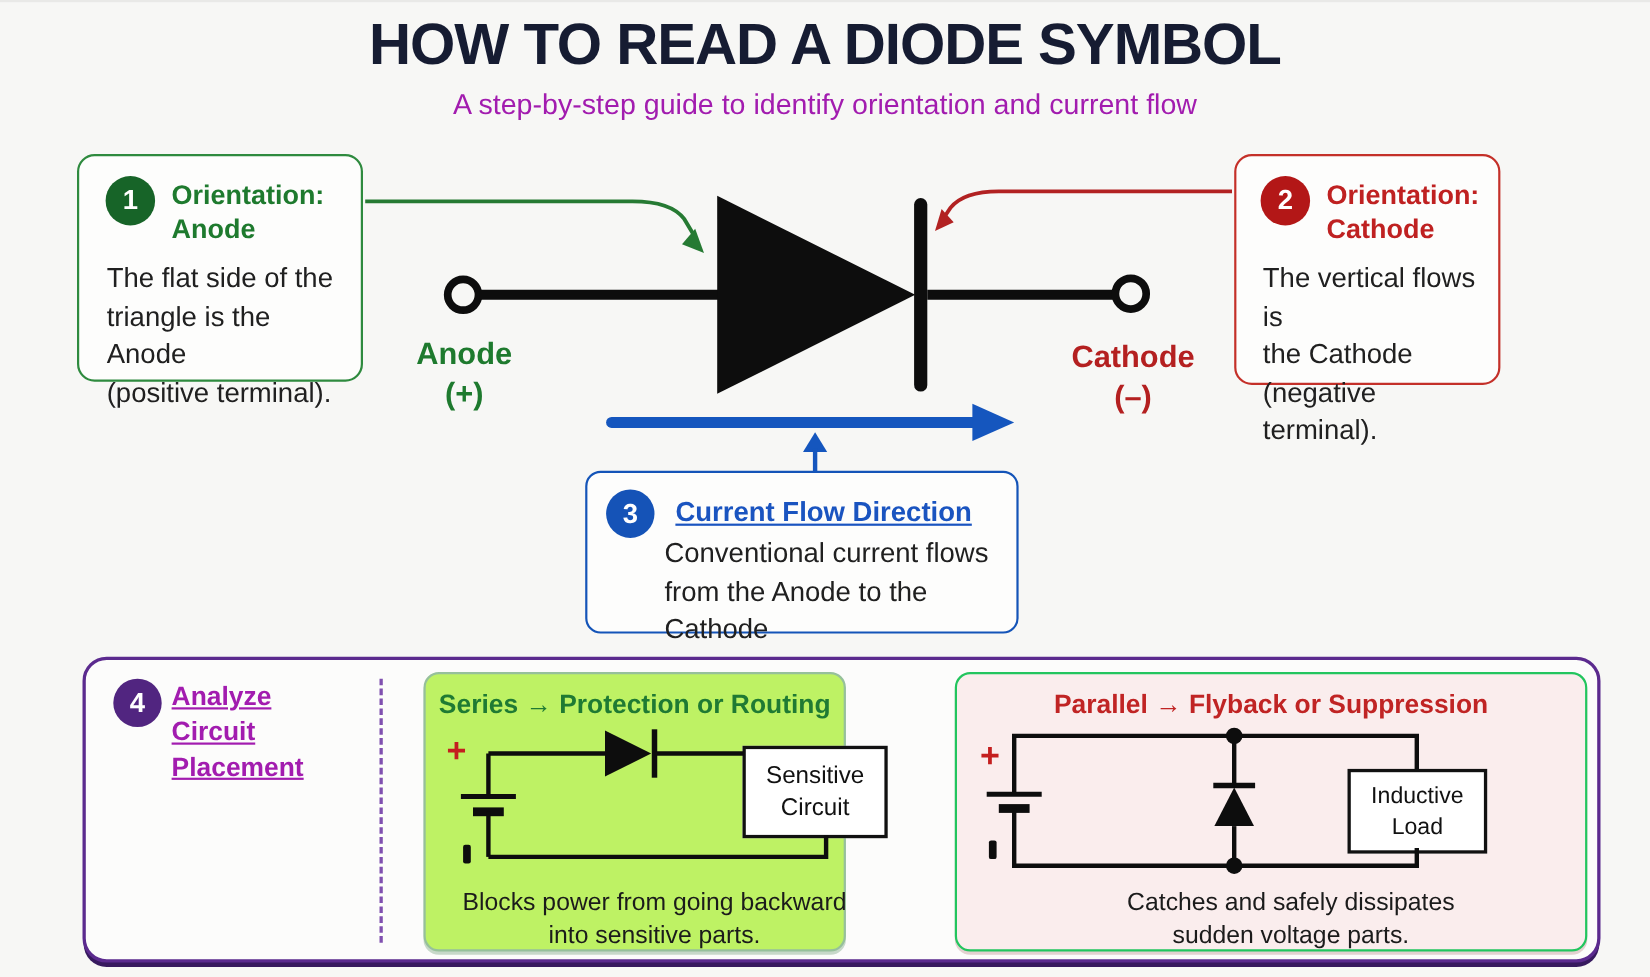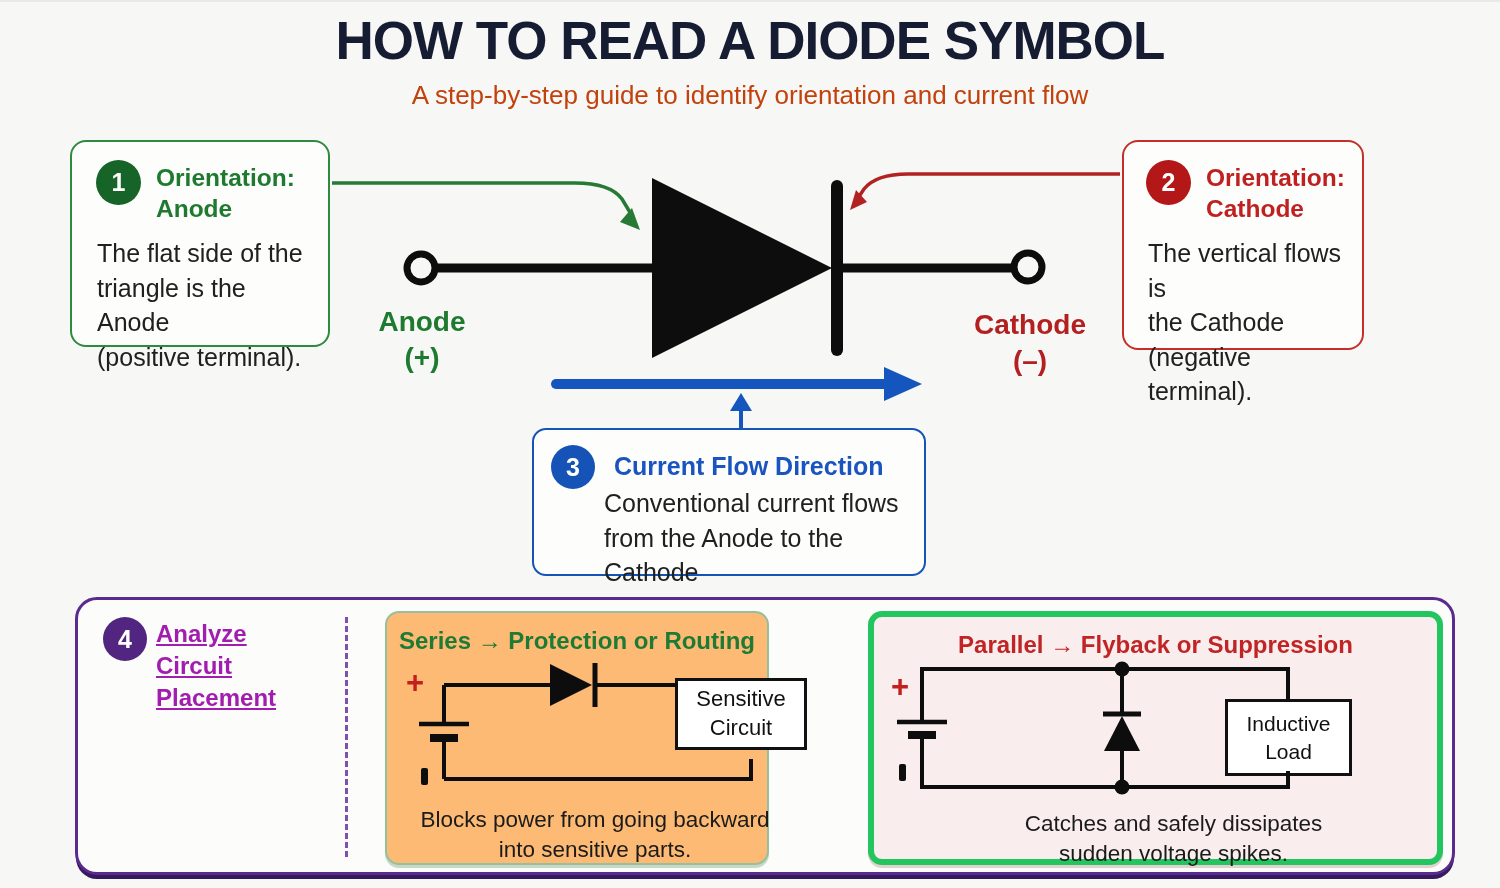--- a/index.html
+++ b/index.html
@@ -4,77 +4,77 @@
 <style>
   html,body{margin:0;padding:0;}
   body{font-family:"Liberation Sans", sans-serif; background:#e9e9e7;}
   .page{position:relative;width:1500px;height:888px;background:#f7f7f5;overflow:hidden;margin:2px auto;}
   .pre{white-space:pre-line;}
 
   
   .page-title{position:absolute;top:8px;left:0;width:100%;text-align:center;
     font-size:53px;font-weight:bold;letter-spacing:-1px;color:#161c32;}
   .page-subtitle{position:absolute;top:78px;left:0;width:100%;text-align:center;
-    font-size:26px;color:#c2410c;}
+    font-size:26px;color:#a21caf;}
 
   
   .card{position:absolute;background:#fdfdfc;border-radius:16px;box-sizing:border-box;}
   .card1{left:70px;top:138px;width:260px;height:207px;border:2.5px solid #2e8a3e;}
   .card2{left:1122px;top:138px;width:242px;height:210px;border:2.5px solid #c43029;}
   .card3{left:532px;top:426px;width:394px;height:148px;border:2.5px solid #1454b8;border-radius:14px;}
   .badge{position:absolute;width:45px;height:45px;border-radius:50%;color:#fff;
     display:flex;align-items:center;justify-content:center;font-size:25px;font-weight:bold;}
   .badge-green{background:#176428;} .badge-red{background:#b31717;}
   .badge-blue{background:#1553b7;} .badge-purple{background:#512580;}
   .card-title{position:absolute;font-weight:bold;line-height:1.28;}
   .card-body{position:absolute;font-size:25px;color:#202020;line-height:1.38;}
 
   .card1 .badge{left:24px;top:18px;}
   .card1 .card-title{left:84px;top:20px;font-size:24.5px;color:#1e7a2e;}
   .card1 .card-body{left:25px;top:94px;width:225px;}
   .card2 .badge{left:22px;top:18px;}
   .card2 .card-title{left:82px;top:20px;font-size:24.5px;color:#bf2121;}
   .card2 .card-body{left:24px;top:94px;width:210px;}
   .card3 .badge{left:17px;top:15px;width:44px;height:44px;}
-  .card3 .card-title{left:80px;top:20px;font-size:25px;color:#1a54c0;}
+  .card3 .card-title{left:80px;top:20px;font-size:25px;color:#1a54c0;text-decoration:underline;}
   .card3 .card-body{left:70px;top:56px;}
 
   
   .terminal-label{position:absolute;width:150px;text-align:center;font-size:28px;
     font-weight:bold;line-height:1.3;}
   .anode-label{left:347px;top:302px;color:#1e7a2e;}
   .cathode-label{left:955px;top:305px;color:#b42020;}
 
   
   .placement-container{position:absolute;left:75px;top:595px;width:1380px;height:278px;
     background:#fcfcfb;border:3px solid #5b2a8e;border-radius:22px;box-sizing:border-box;
     box-shadow:0 5px 0 -1px #37195e;}
   .step4-badge{left:25px;top:17px;width:44px;height:44px;}
   .step4-title{left:78px;top:18px;font-size:24px;color:#a21caf;line-height:1.33;text-decoration:underline;}
   .step4-body{left:28px;top:117px;font-size:22px;line-height:1.32;}
   .divider{position:absolute;left:267px;top:17px;height:240px;border-left:3px dashed #8050b0;}
 
   
   .subpanel{position:absolute;border-radius:14px;box-sizing:border-box;}
-  .series-panel{left:307px;top:11px;width:384px;height:254px;background:#fdba74;
+  .series-panel{left:307px;top:11px;width:384px;height:254px;background:#bef264;
     border:2px solid #96c09b;box-shadow:0 3px 0 rgba(100,150,110,.35);}
   .parallel-panel{left:790px;top:11px;width:575px;height:254px;background:#faeded;
-    border:6px solid #22c55e;box-shadow:0 3px 0 rgba(170,110,110,.3);}
+    border:2px solid #22c55e;box-shadow:0 3px 0 rgba(170,110,110,.3);}
   .subpanel-title{position:absolute;top:14px;left:0;width:100%;text-align:center;
     font-size:24px;font-weight:bold;}
   .series-panel .subpanel-title{color:#1f7a33;}
   .parallel-panel .subpanel-title{color:#c02424;}
   .subpanel-caption{position:absolute;top:192px;left:18px;width:100%;text-align:center;
     font-size:22.5px;color:#1b1b1b;line-height:1.32;}
 
   
   .load-box{position:absolute;background:#ffffff;border:3px solid #111;box-sizing:border-box;
     display:flex;align-items:center;justify-content:center;text-align:center;
     font-size:22px;color:#111;line-height:1.3;}
-  .sensitive-box{left:675px;top:676px;width:132px;height:72px;}
+  .sensitive-box{left:675px;top:676px;width:132px;height:84px;}
   .inductive-box{left:1225px;top:697px;width:127px;height:77px;font-size:21px;}
 
   
   .plus-sign{position:absolute;font-size:31px;font-weight:bold;color:#c41f1f;}
   .plus-series{left:406px;top:663px;}
   .plus-parallel{left:891px;top:667px;}
   .minus-marker{position:absolute;width:7px;height:17px;background:#0d0d0d;border-radius:2px;}
   .minus-series{left:421px;top:766px;}
   .minus-parallel{left:899px;top:762px;}
 
@@ -128,21 +128,21 @@
 
     <div class="subpanel series-panel">
       <div class="subpanel-title">Series → Protection or Routing</div>
       <div class="subpanel-caption pre">Blocks power from going backward
 into sensitive parts.</div>
     </div>
 
     <div class="subpanel parallel-panel">
       <div class="subpanel-title">Parallel → Flyback or Suppression</div>
       <div class="subpanel-caption pre">Catches and safely dissipates
-sudden voltage spikes.</div>
+sudden voltage parts.</div>
     </div>
   </div>
 
   <div class="load-box sensitive-box pre">Sensitive
 Circuit</div>
   <div class="load-box inductive-box pre">Inductive
 Load</div>
 
   <div class="plus-sign plus-series">+</div>
   <div class="minus-marker minus-series"></div>

